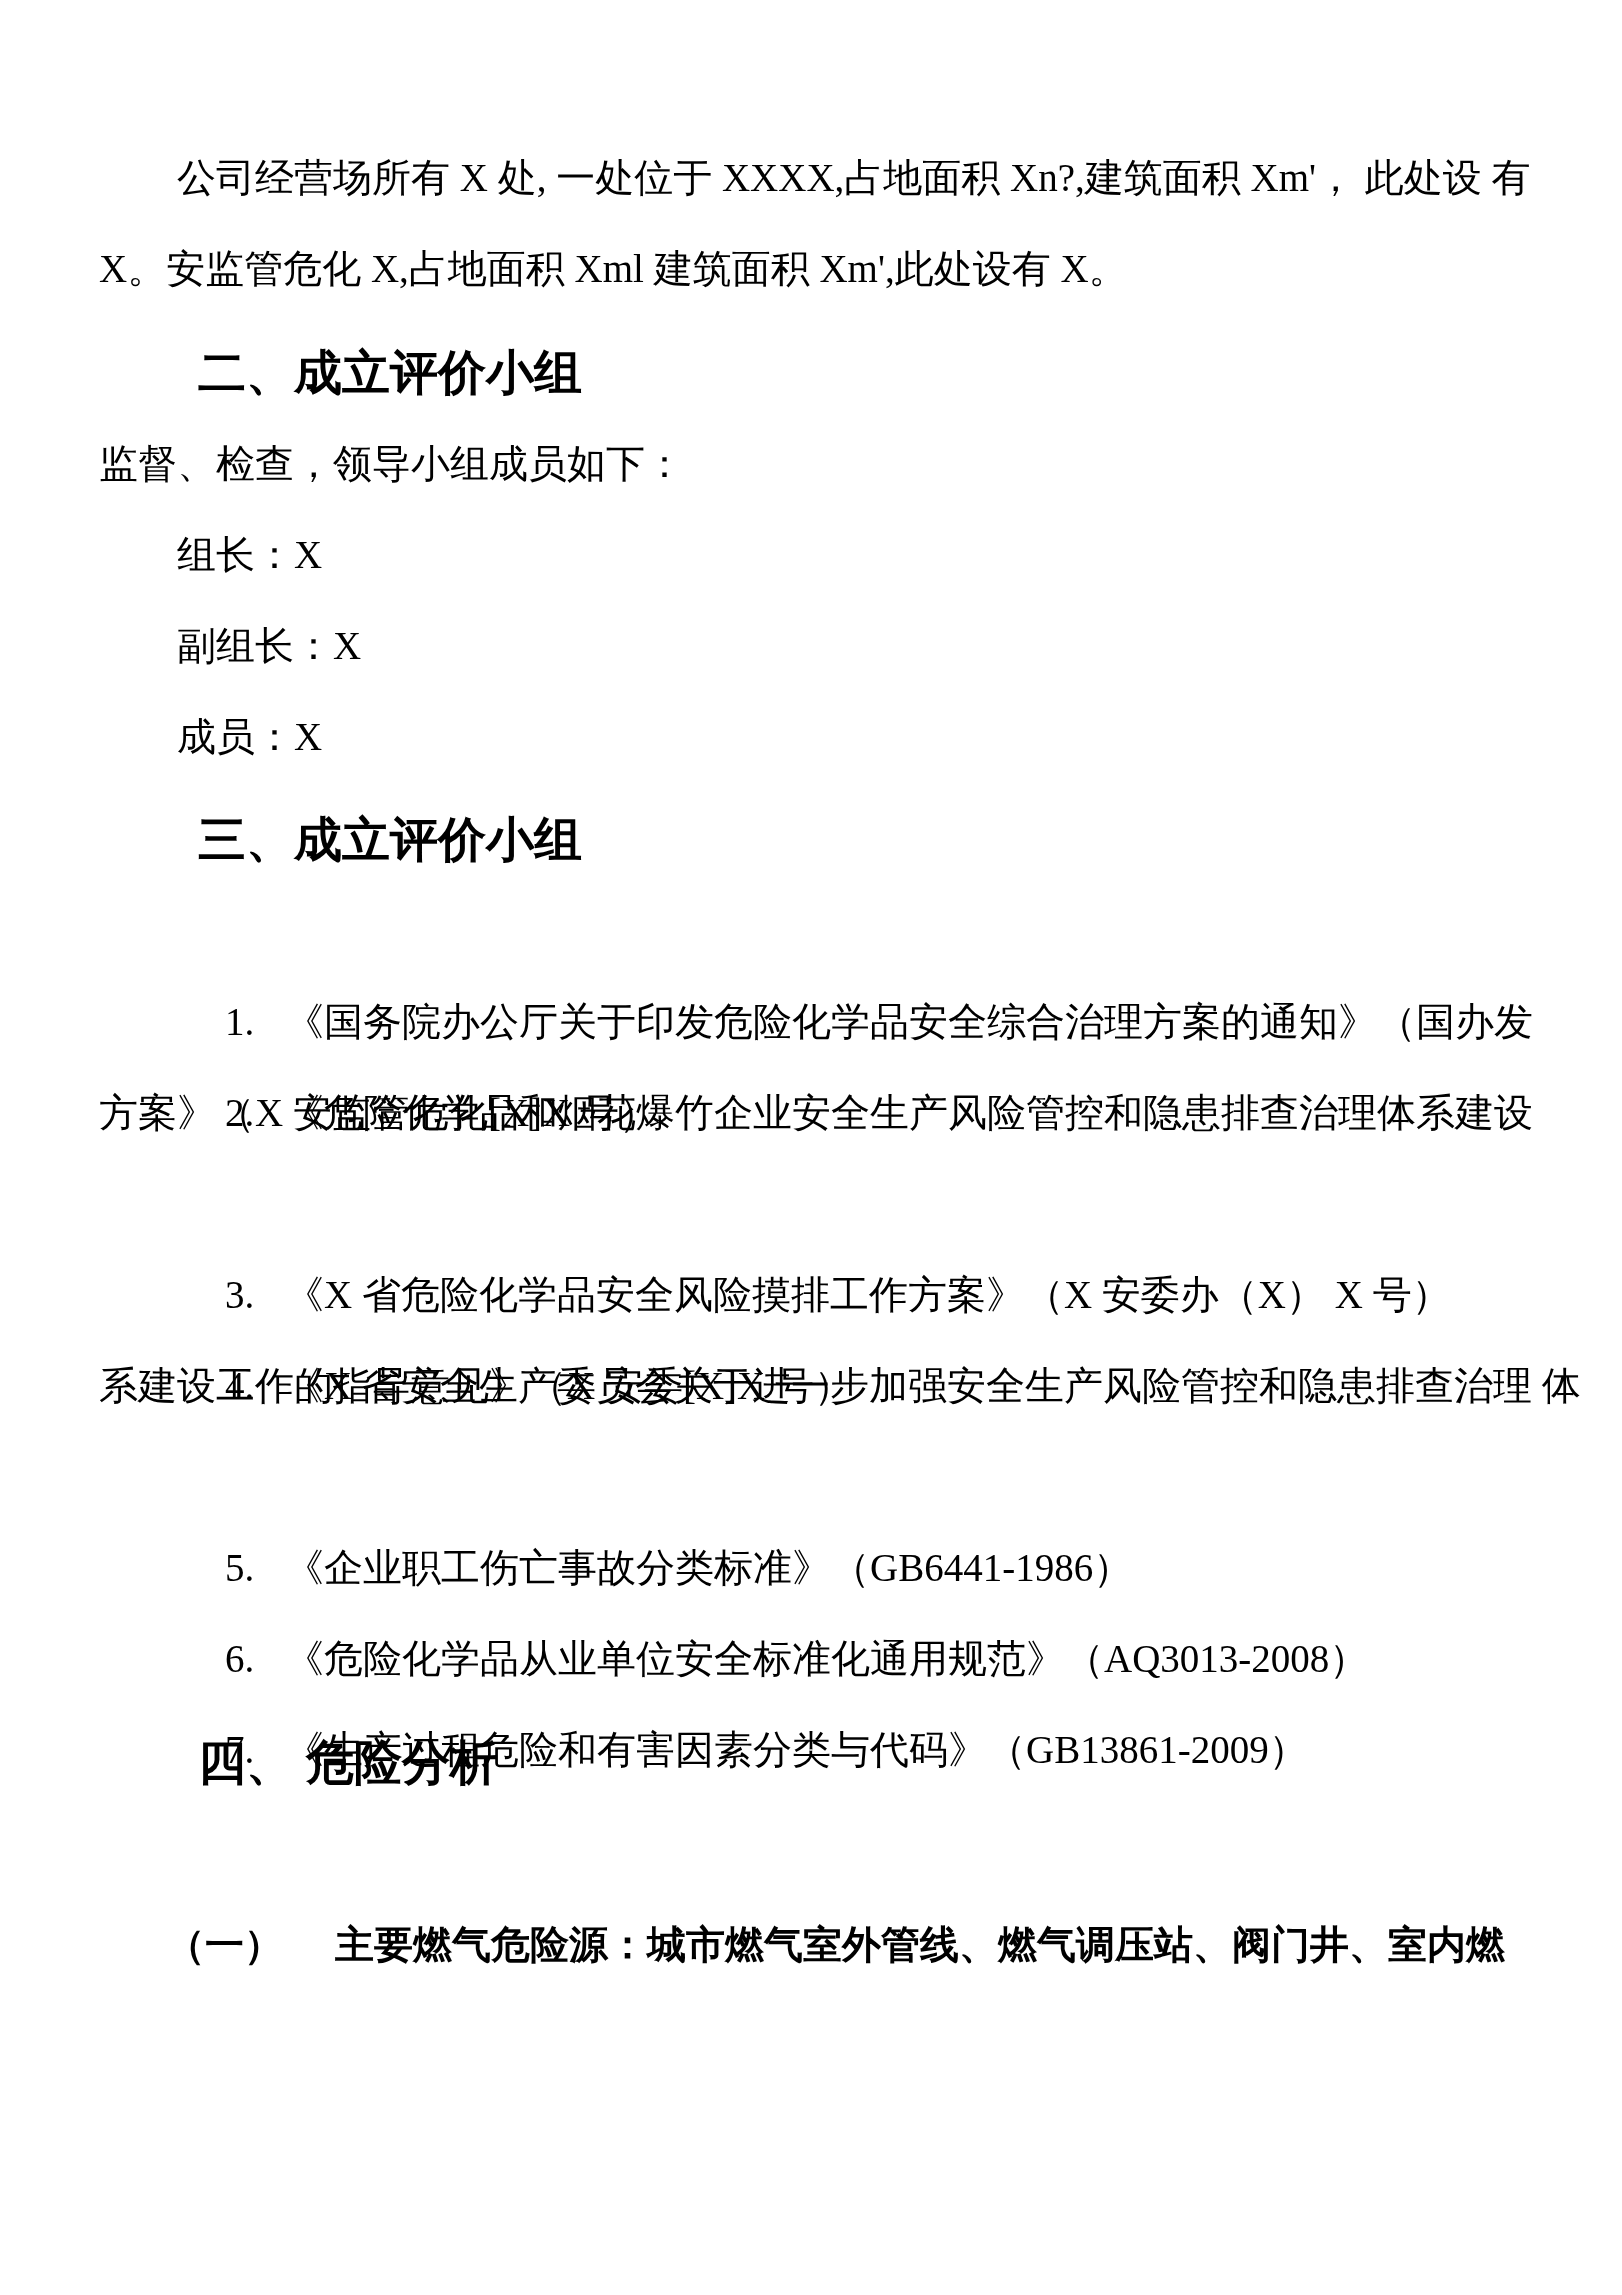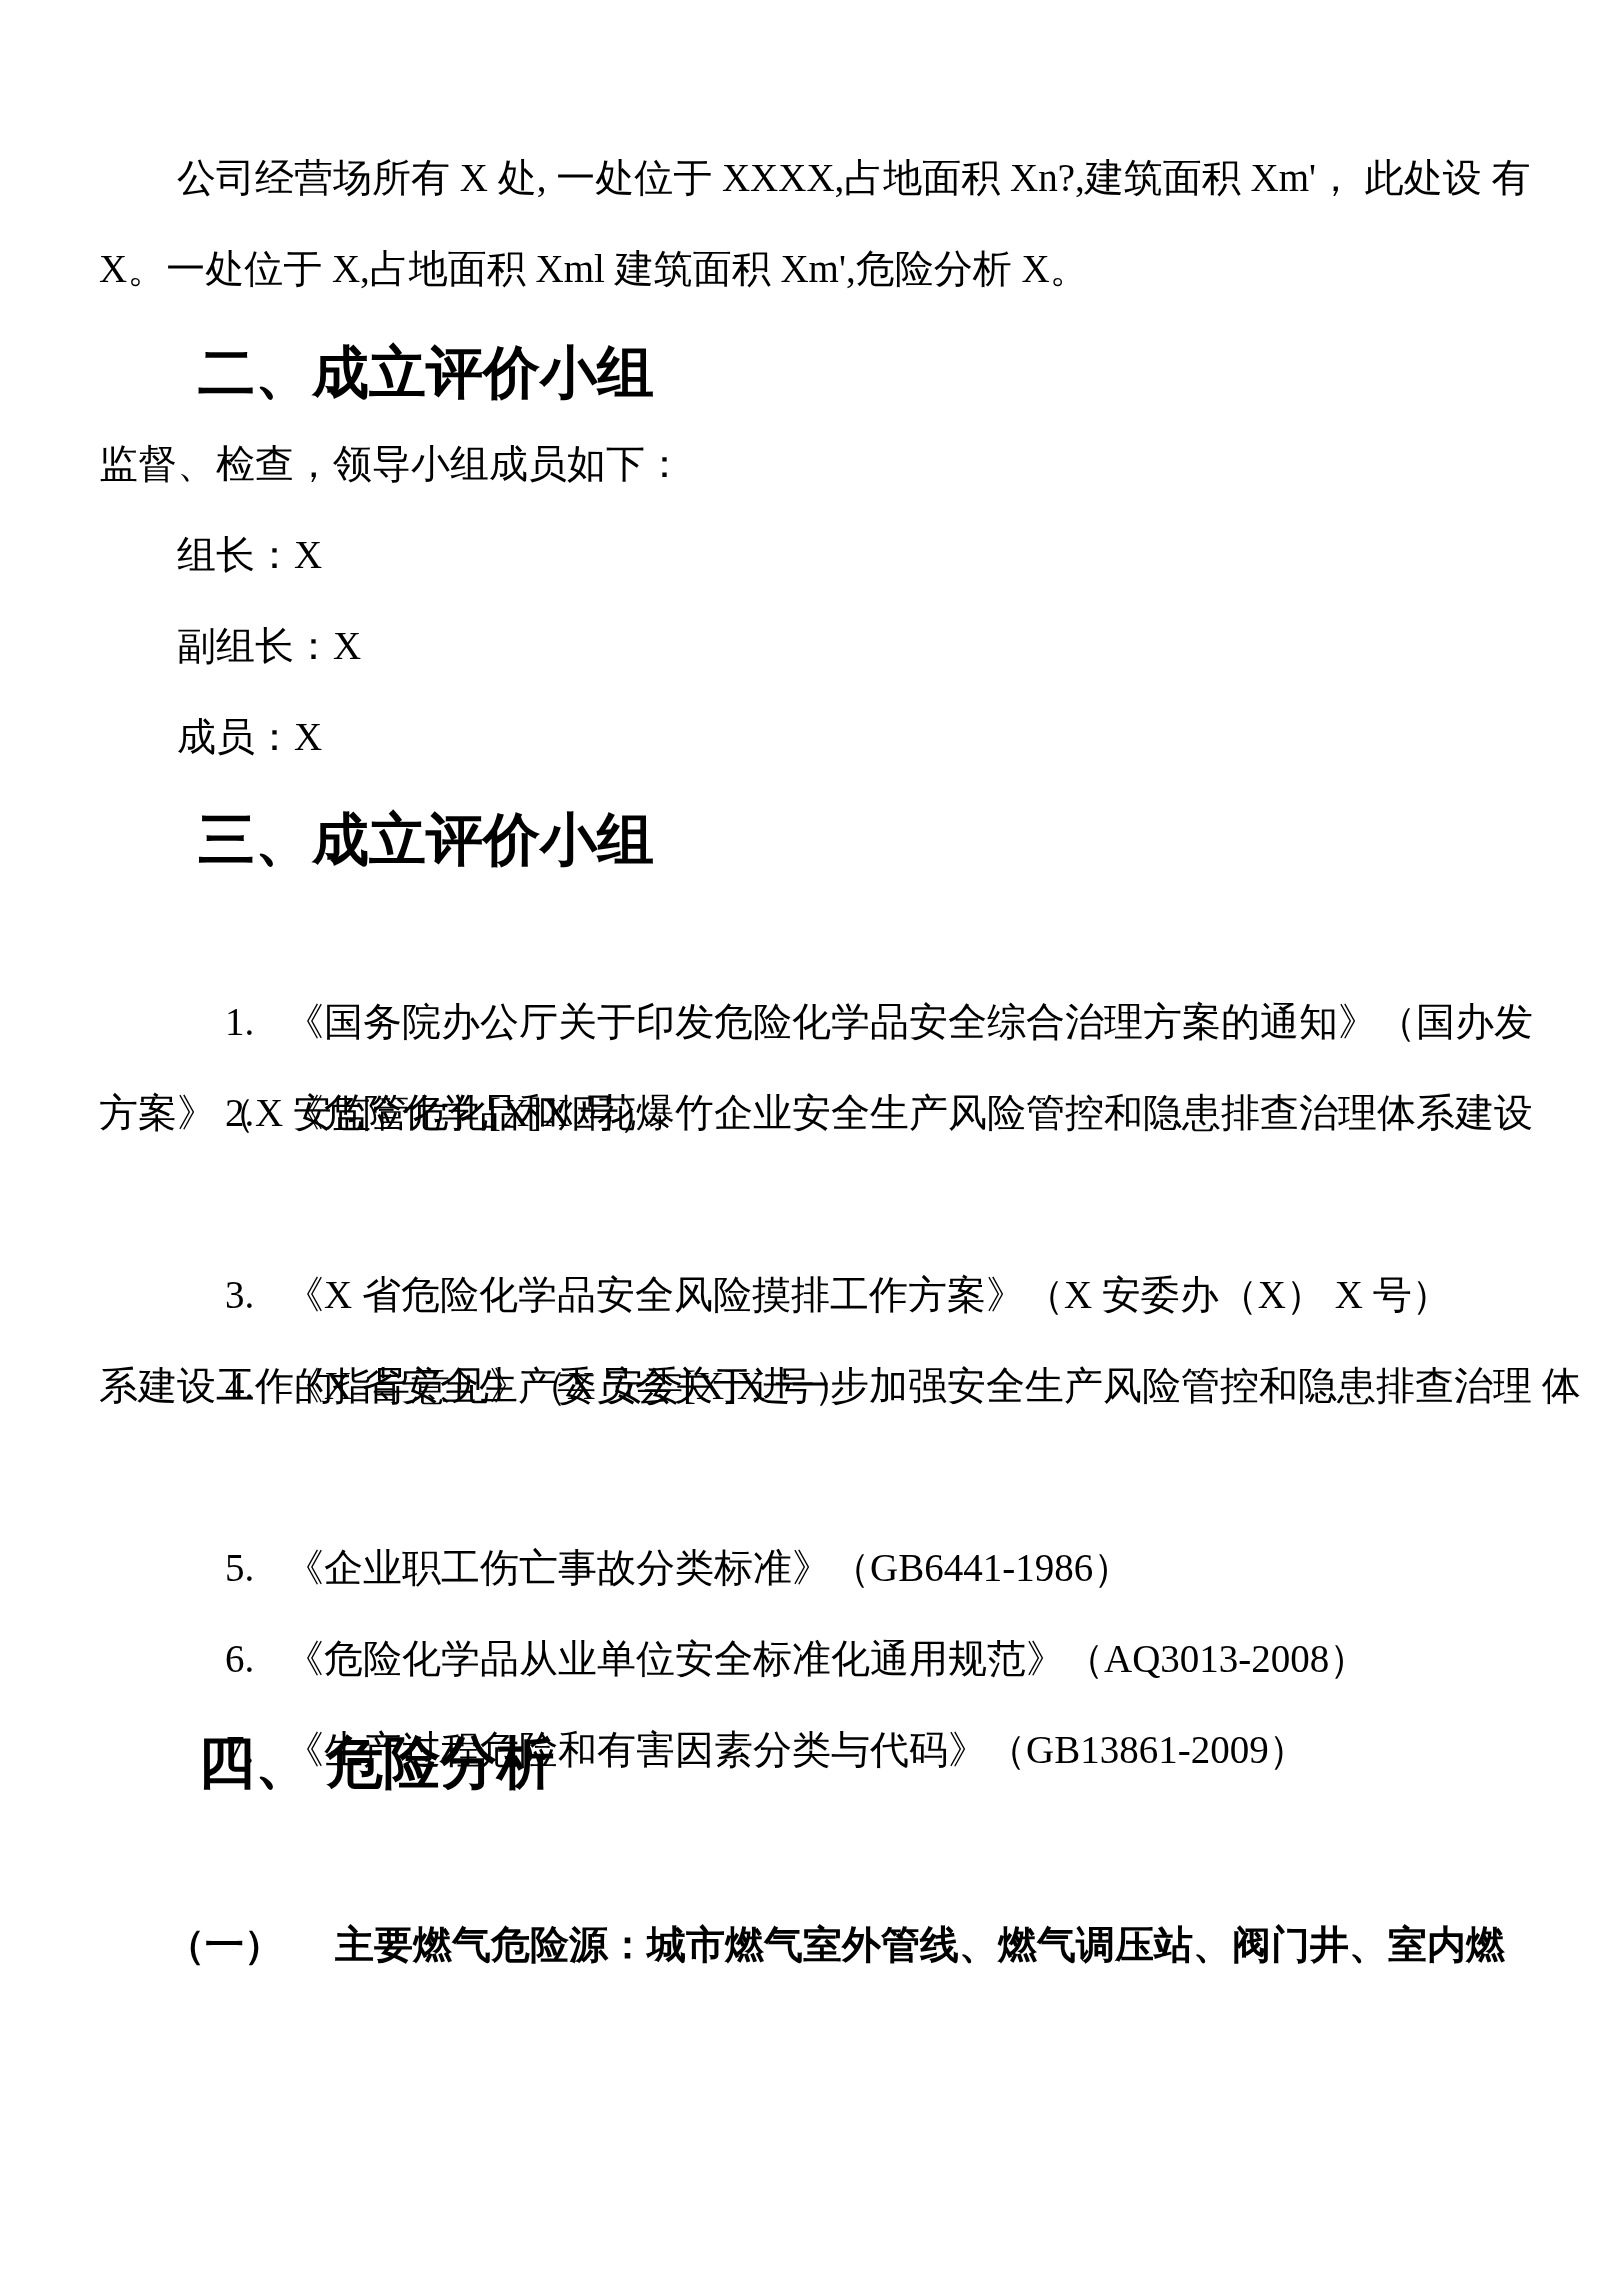--- a/index.html
+++ b/index.html
@@ -21,21 +21,21 @@
   }
   .line {
     height: 91px;
     line-height: 91px;
     white-space: pre;
   }
   
   .ind2 { text-indent: 78px; }
   
   .heading {
-    font-size: 57px;
+    font-size: 48px;
     font-weight: bold;
     text-indent: 99px;
     margin-top: 12.5px;
   }
   
   .item { padding-left: 87px; }
   .item .num {
     display: inline-block;
     width: 60px;
     font-weight: normal;
@@ -52,21 +52,21 @@
     display: inline-block;
     width: 52px;
   }
 </style>
 </head>
 <body>
 
 <div class="page">
 
   <div class="line ind2">公司经营场所有 X 处, 一处位于 XXXX,占地面积 Xn?,建筑面积 Xm'， 此处设 有</div>
-  <div class="line">X。一处位于 X,占地面积 Xml 建筑面积 Xm',危险分析 X。</div>
+  <div class="line">X。安监管危化 X,占地面积 Xml 建筑面积 Xm',此处设有 X。</div>
 
   <div class="line heading">二、成立评价小组</div>
   <div class="line">监督、检查，领导小组成员如下：</div>
   <div class="line ind2">组长：X</div>
   <div class="line ind2">副组长：X</div>
   <div class="line ind2">成员：X</div>
 
   <div class="line heading">三、成立评价小组</div>
 
   <div class="line item">

